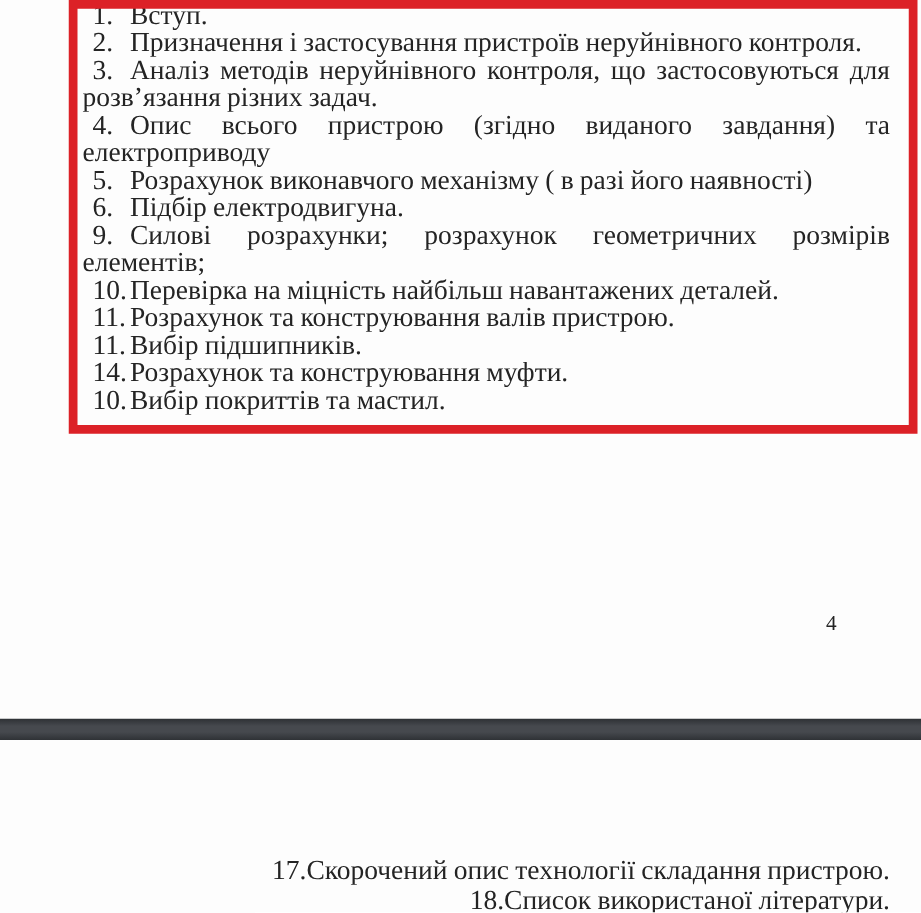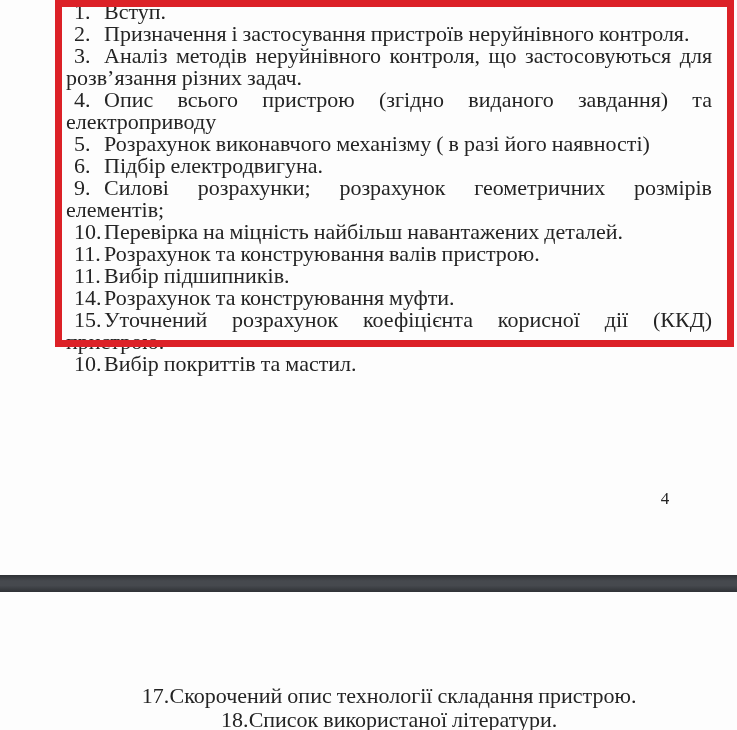--- a/index.html
+++ b/index.html
@@ -76,21 +76,21 @@
   }
   
   .next-page-block {
     position: absolute;
     left: 66px;
     top: 684px;
     width: 646px;
   }
   .next-page-block .toc-item {
     text-indent: 0;
-    text-align: center;
+    text-align: right;
     line-height: 24px;
   }
   .next-page-block .toc-item .num {
     width: 28px;
   }
 </style>
 </head>
 <body>
 
 <div class="stage">
@@ -115,21 +115,20 @@
 
       <p class="toc-item"><span class="num">10.</span><span class="txt">Перевірка на міцність найбільш навантажених деталей.</span></p>
 
       <p class="toc-item"><span class="num">11.</span><span class="txt">Розрахунок та конструювання валів пристрою.</span></p>
 
 
       <p class="toc-item"><span class="num">11.</span><span class="txt">Вибір підшипників.</span></p>
 
       <p class="toc-item"><span class="num">14.</span><span class="txt">Розрахунок та конструювання муфти.</span></p>
 
-      <p class="toc-item"><span class="num">15.</span><span class="txt">Уточнений розрахунок коефіцієнта корисної дії (ККД) пристрою.</span></p>
 
       <p class="toc-item"><span class="num">10.</span><span class="txt">Вибір покриттів та мастил.</span></p>
     </div>
 
   <div class="annotation-box"></div>
 
   <div class="page-number">4</div>
 
   <div class="page-break-bar"></div>
 

